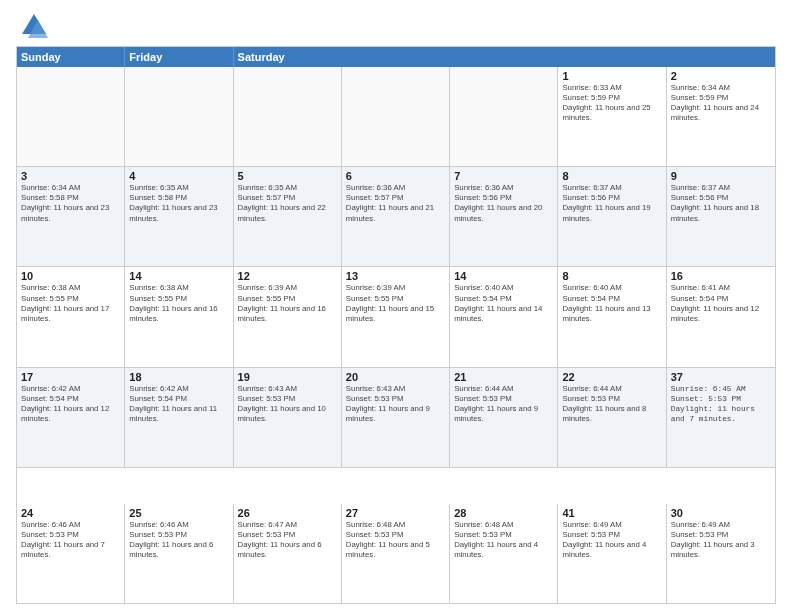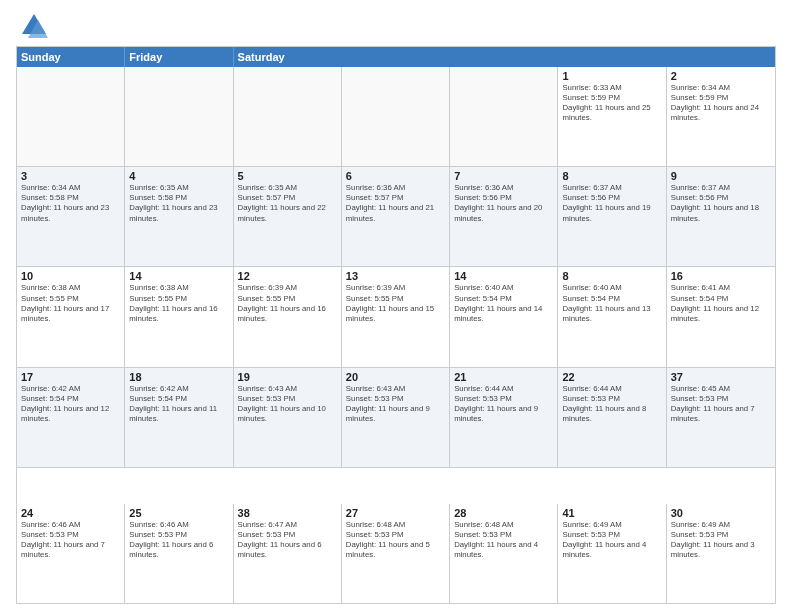--- a/index.html
+++ b/index.html
@@ -279,40 +279,40 @@
 Daylight: 11 hours and 9 minutes.</div>
           </div>
           <div class="cal-cell shaded">
             <span class="day-num">22</span>
             <div class="day-detail" style="white-space: pre-line;">Sunrise: 6:44 AM
 Sunset: 5:53 PM
 Daylight: 11 hours and 8 minutes.</div>
           </div>
           <div class="cal-cell shaded">
             <span class="day-num">37</span>
-            <div class="day-detail" style="white-space: pre-line;">Sunrise: 6:45 AM
+            <div class="day-detail" style="white-space: pre-line; font-family: Liberation Mono, monospace;">Sunrise: 6:45 AM
 Sunset: 5:53 PM
 Daylight: 11 hours and 7 minutes.</div>
           </div>
         </div>
         <div class="cal-row">
           <div class="cal-cell">
             <span class="day-num">24</span>
             <div class="day-detail" style="white-space: pre-line;">Sunrise: 6:46 AM
 Sunset: 5:53 PM
 Daylight: 11 hours and 7 minutes.</div>
           </div>
           <div class="cal-cell">
             <span class="day-num">25</span>
             <div class="day-detail" style="white-space: pre-line;">Sunrise: 6:46 AM
 Sunset: 5:53 PM
 Daylight: 11 hours and 6 minutes.</div>
           </div>
           <div class="cal-cell">
-            <span class="day-num">38</span>
+            <span class="day-num">26</span>
             <div class="day-detail" style="white-space: pre-line;">Sunrise: 6:47 AM
 Sunset: 5:53 PM
 Daylight: 11 hours and 6 minutes.</div>
           </div>
           <div class="cal-cell">
             <span class="day-num">27</span>
             <div class="day-detail" style="white-space: pre-line;">Sunrise: 6:48 AM
 Sunset: 5:53 PM
 Daylight: 11 hours and 5 minutes.</div>
           </div>

